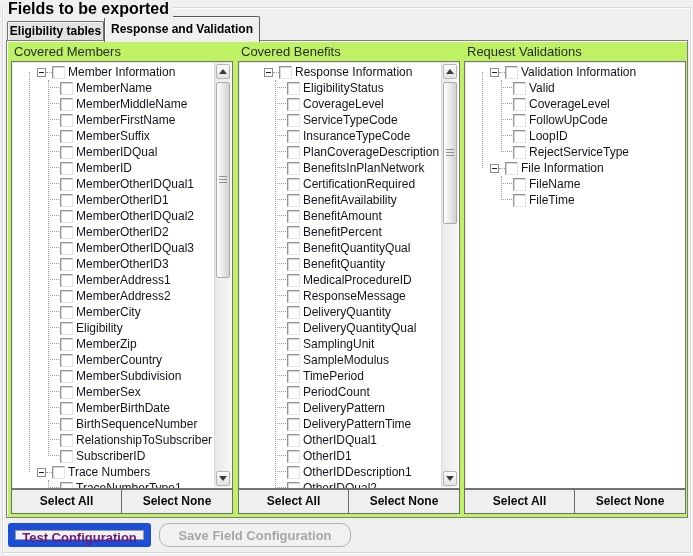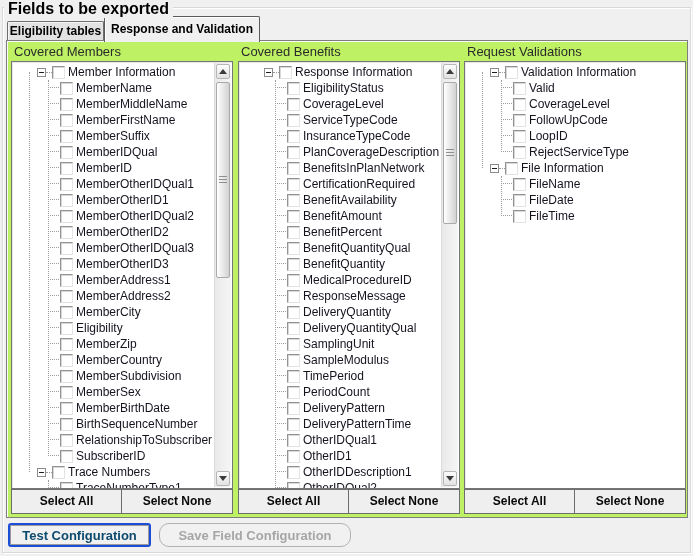--- a/index.html
+++ b/index.html
@@ -131,23 +131,23 @@
   .selbtn.first { border-right:1px solid #6d6d6d; }
   
   .bottombar { position:absolute; left:0; top:523px; width:693px; height:26px; }
   .pushbtn {
     position:absolute; top:0; height:24px;
     background:#f1f1f1; border-radius:3px;
     font-family:"Liberation Sans", sans-serif;
     font-size:13px; font-weight:bold; text-align:center;
   }
   .pushbtn.enabled {
-    border:2px solid #1d4ed8;
+    border:7px solid #1d4ed8;
     box-shadow:0 0 0 1px #9a9a9a inset;
-    color:#0c4a6e;
+    color:#701a75;
   }
   .pushbtn.disabled {
     border:1px solid #b2b2b2;
     color:#a6a6a6;
   }
   .pushbtn.test { left:8px; width:143px; }
   .pushbtn.save { left:159px; width:192px;border-radius:10px; }
 </style>
 </head>
 <body>
@@ -480,24 +480,20 @@
               <span class="glyph"></span>
               <span class="tick"></span>
               <span class="cb"></span>
               <span class="lbl">File Information</span>
             </div>
             <div class="kids">
               <div class="trow child">
                 <span class="cb"></span>
                 <span class="lbl">FileName</span>
               </div>
-              <div class="trow child">
-                <span class="cb"></span>
-                <span class="lbl">FileDate</span>
-              </div>
               <div class="trow child last">
                 <span class="cb"></span>
                 <span class="lbl">FileTime</span>
               </div>
             </div>
           </div>
           <div class="rootline" style="top: 8px; height: 96px;"></div>
         </div>
     </div>
     <div class="selrow">

